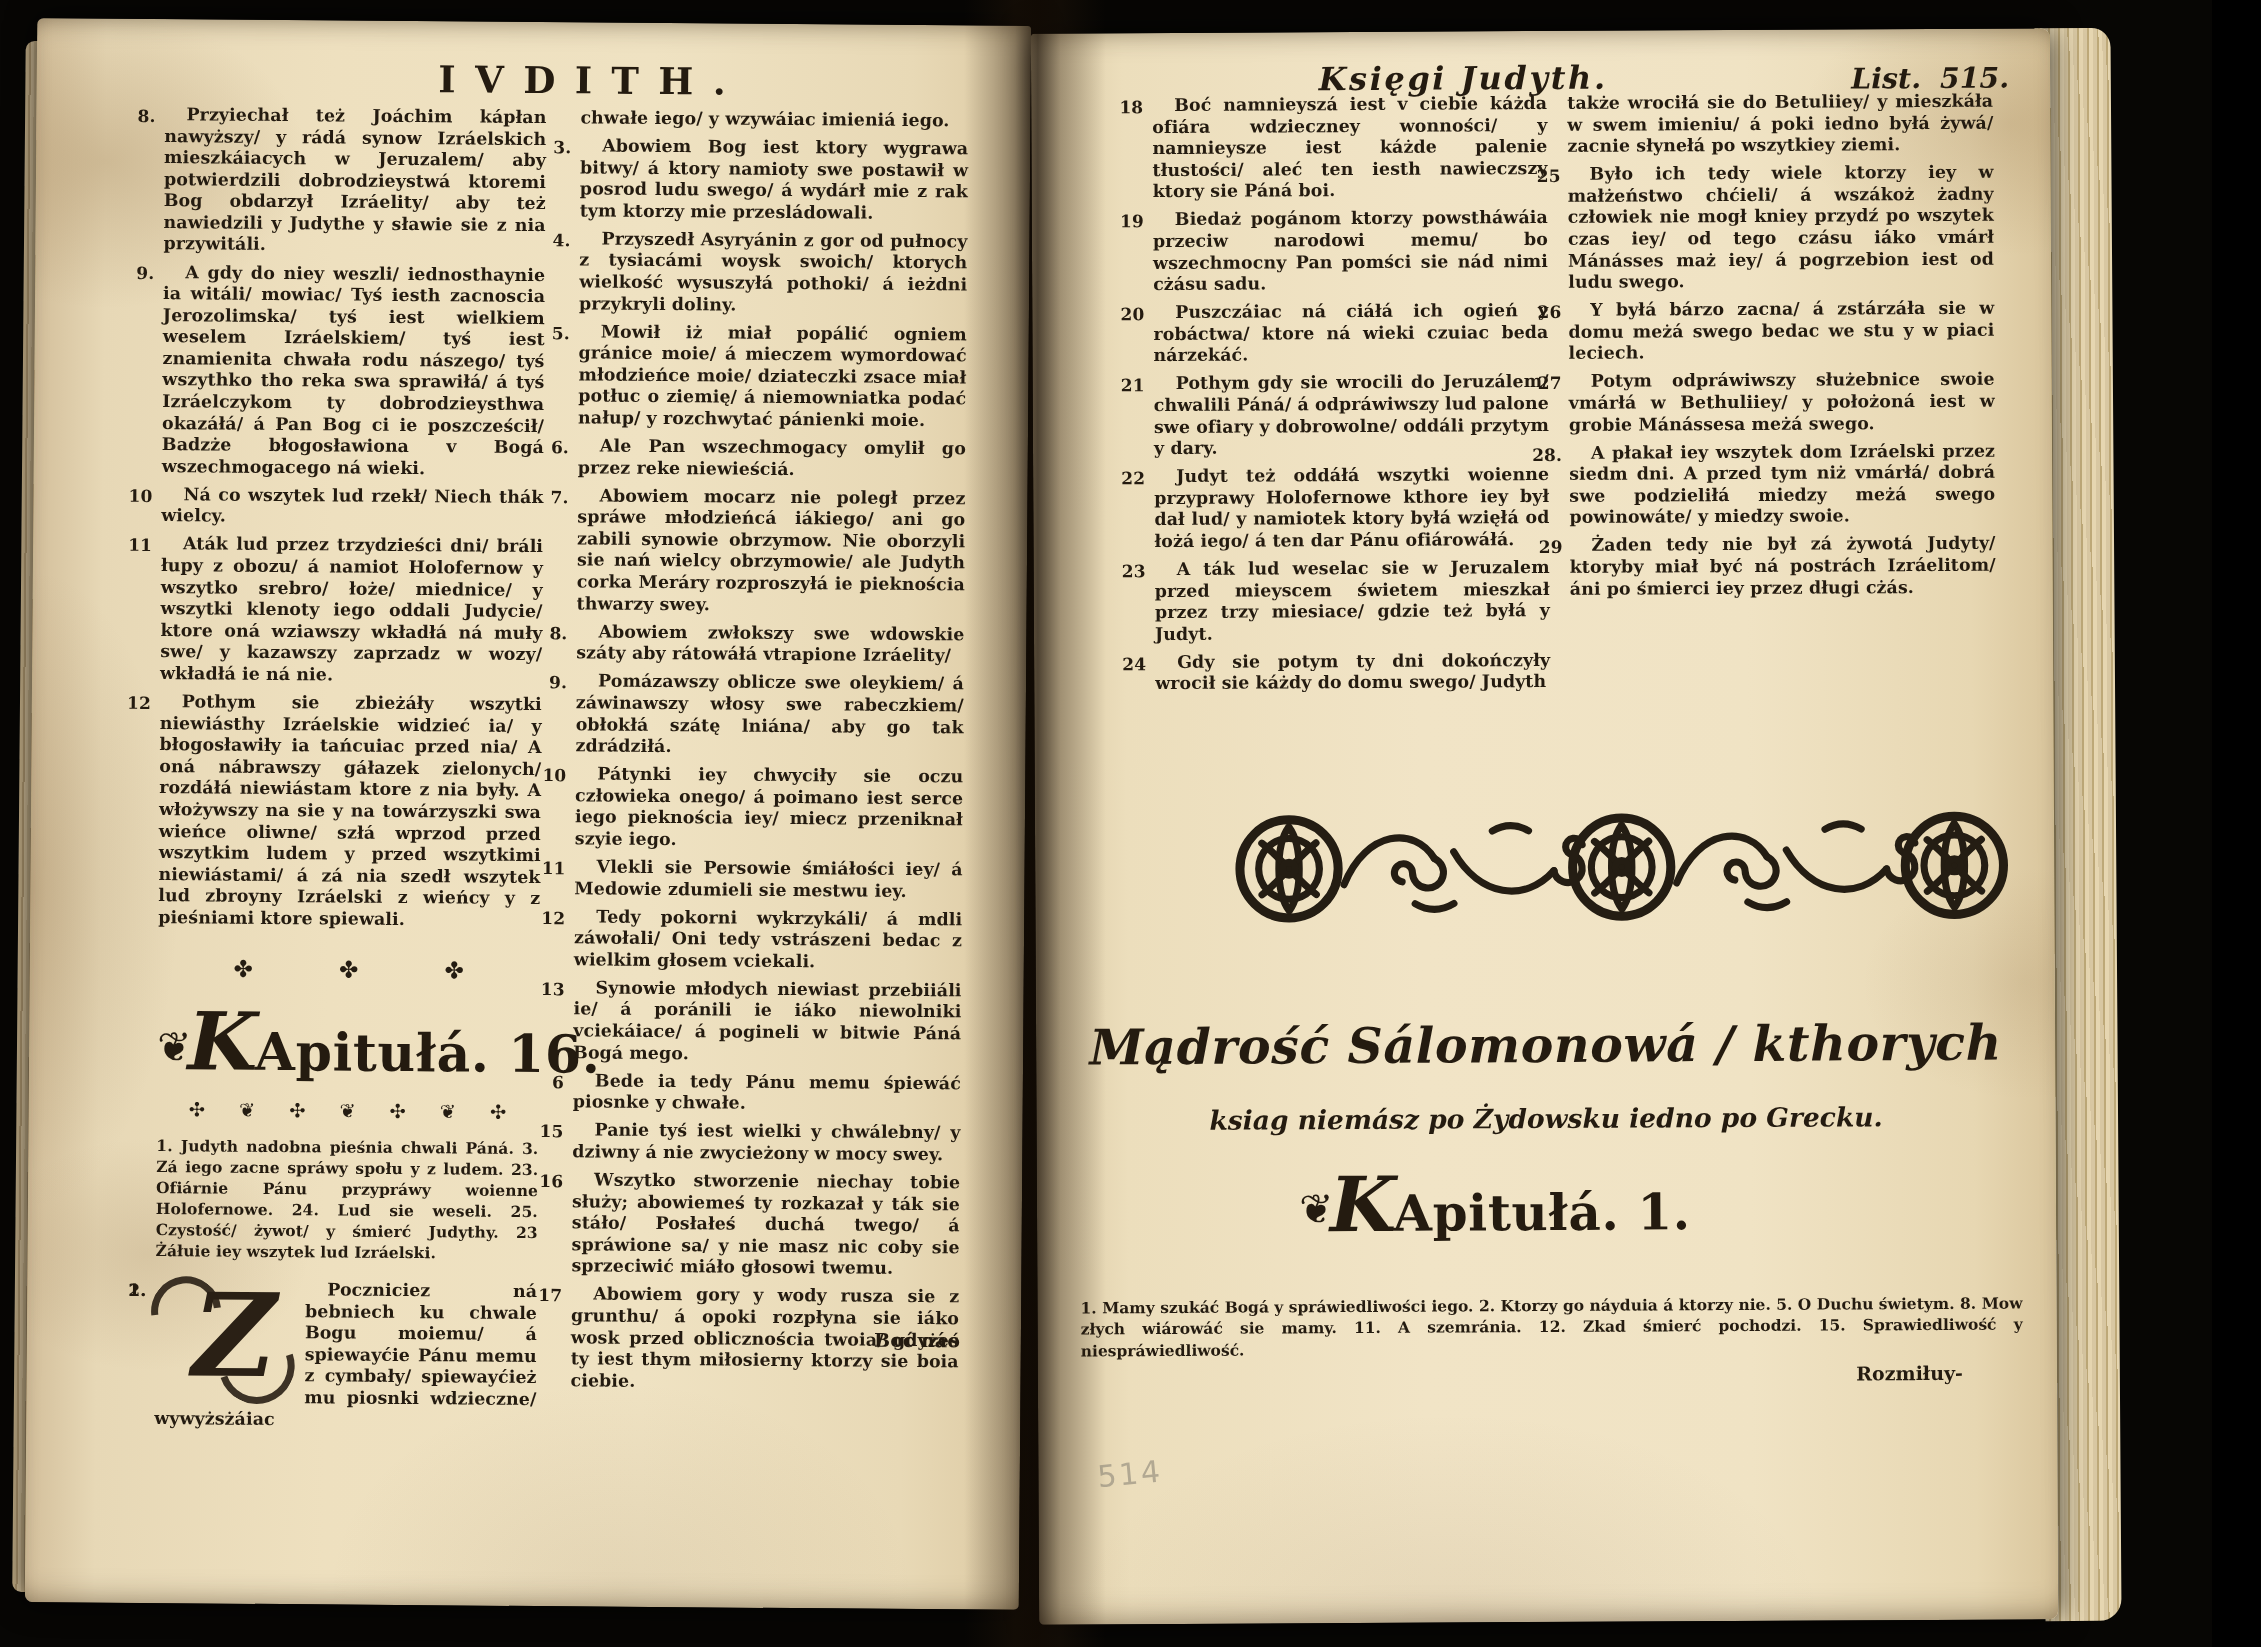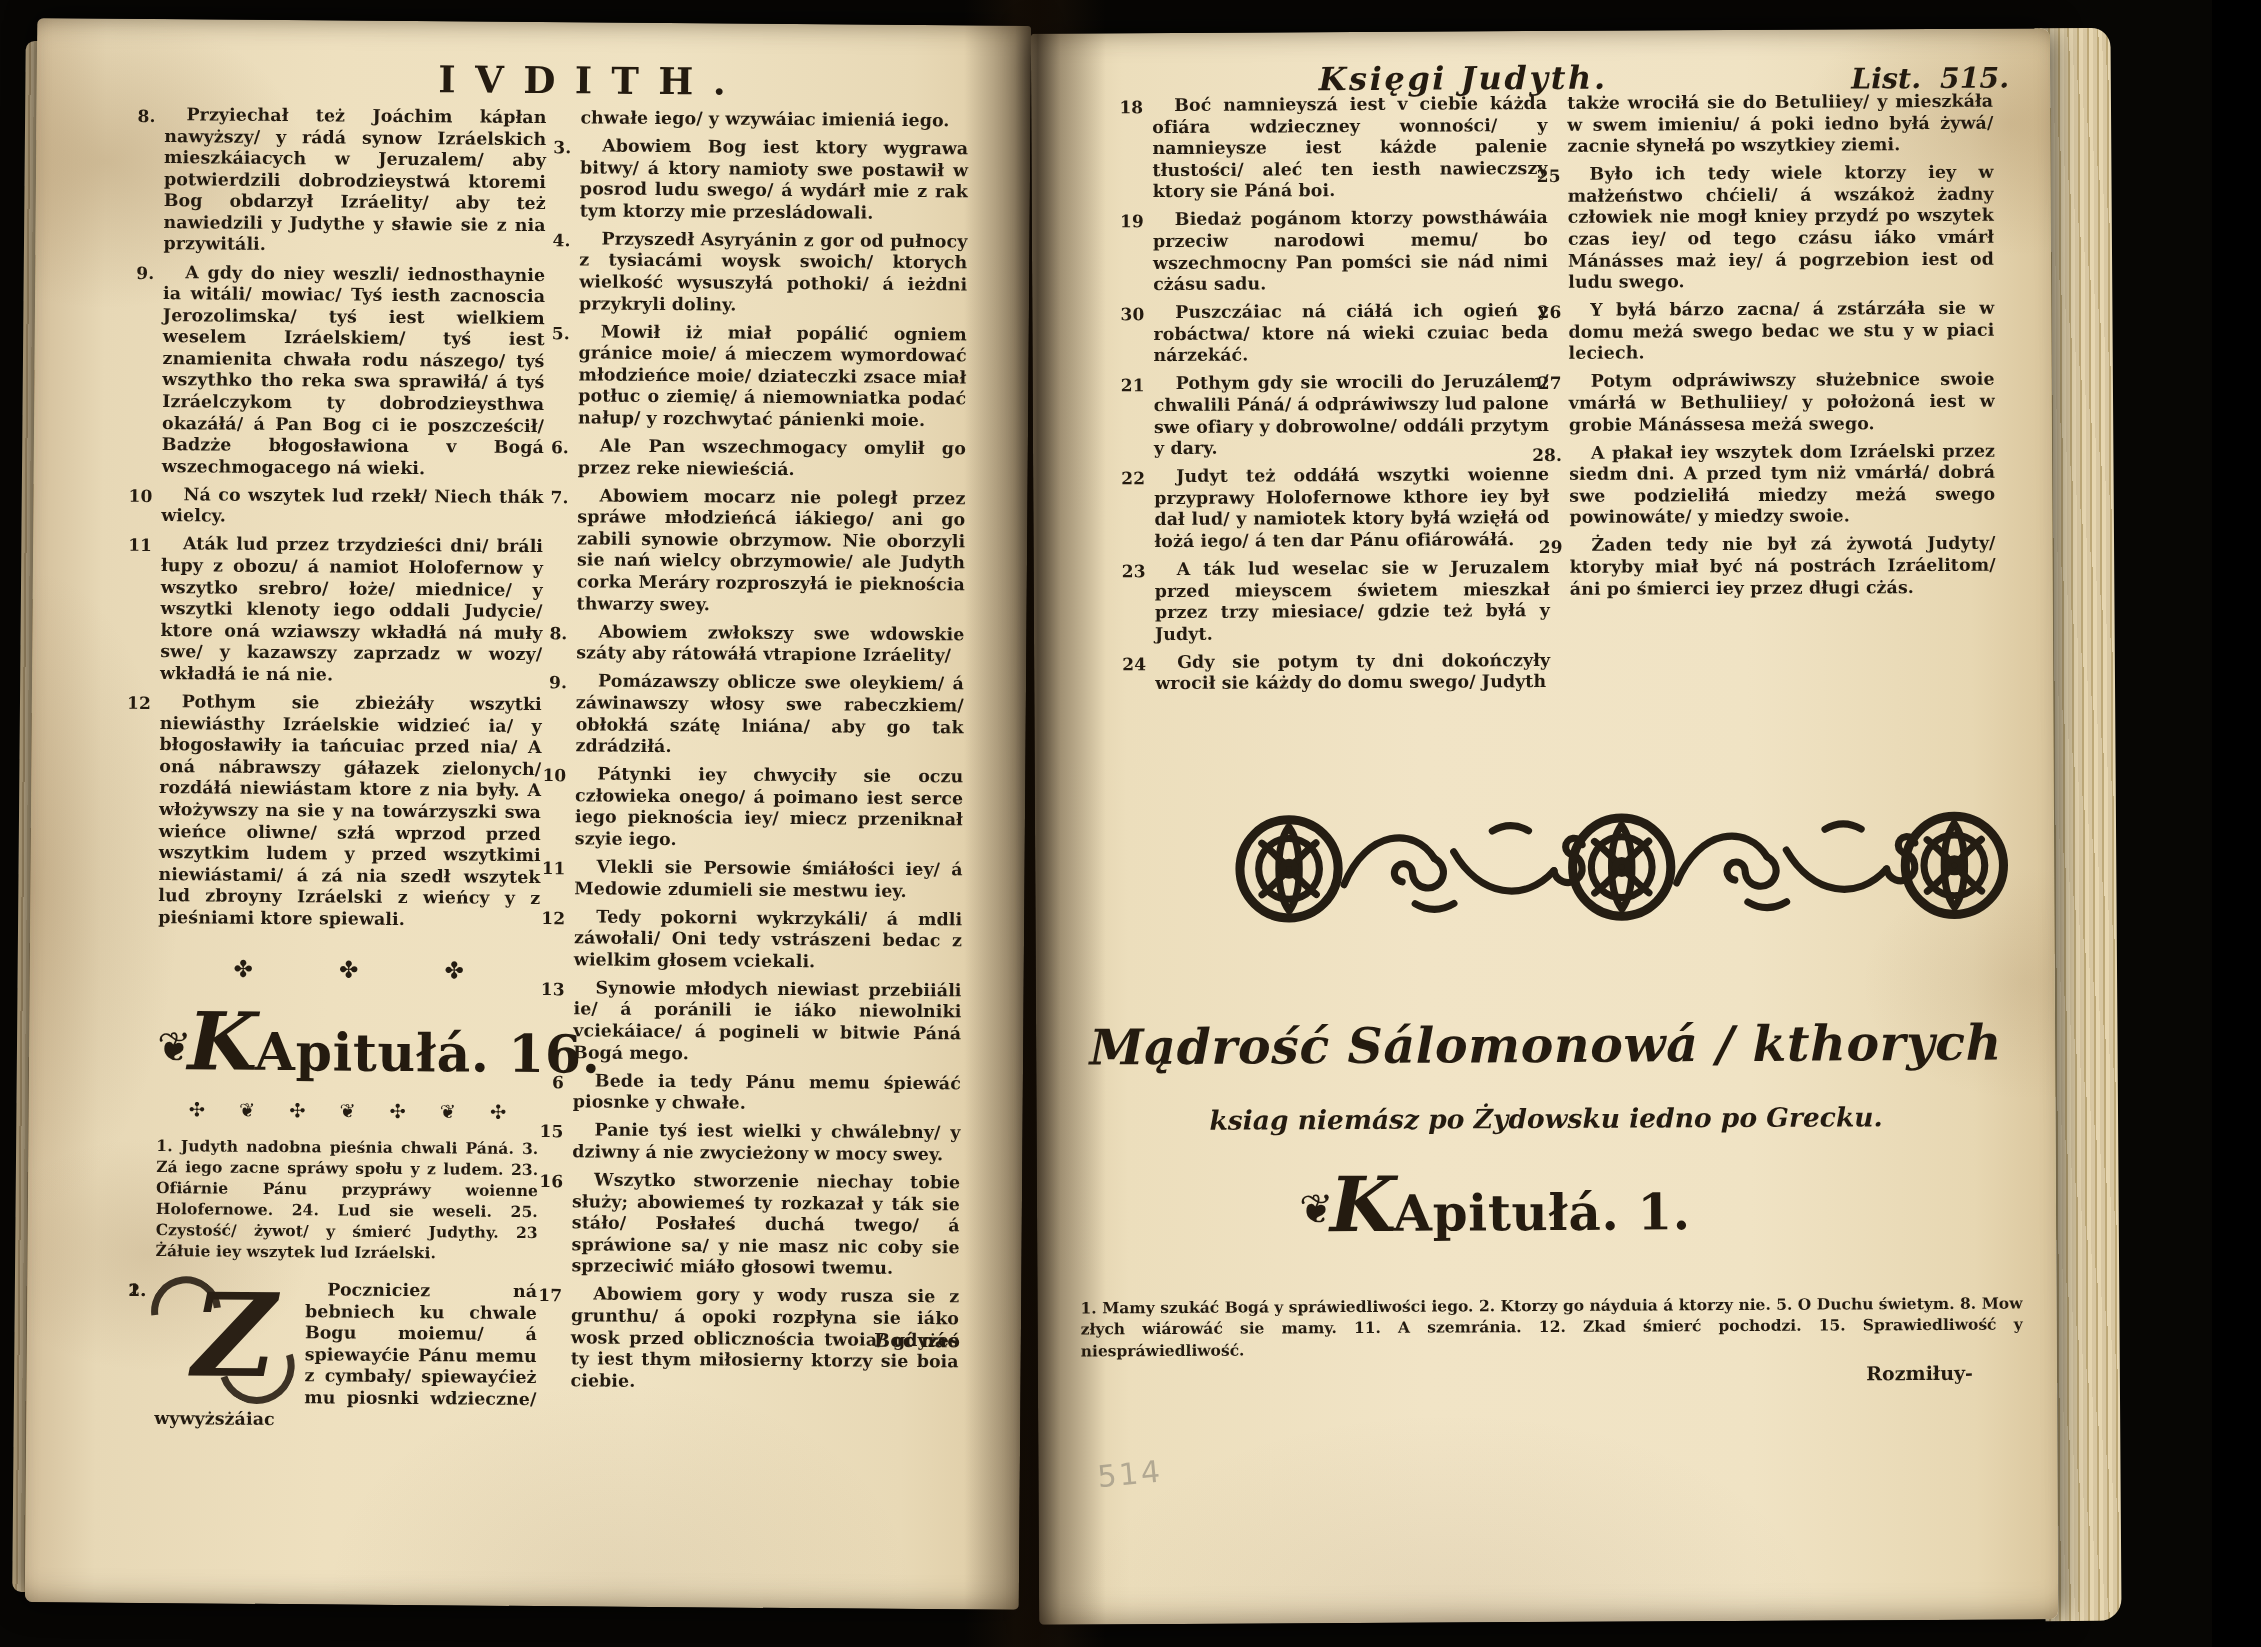--- a/index.html
+++ b/index.html
@@ -74,21 +74,21 @@
   .ornament-band{position:absolute;left:186px;top:775px;width:801px;height:123px;}
   .section-title1{position:absolute;top:985px;left:19.4px;right:19.4px;text-align:center;
       font-size:49px;font-weight:700;font-style:italic;letter-spacing:0.6px;white-space:nowrap;}
   .section-title2{position:absolute;top:1072px;left:19.4px;right:19.4px;text-align:center;
       font-size:26.5px;font-weight:700;font-style:italic;}
   .chap-head-r{position:absolute;top:1123px;left:0;right:103px;text-align:center;text-indent:0;}
   .chap-head-r .chap-initial{font-size:76px;}
   .chap-head-r .chap-rest{font-size:50px;}
   .section-summary{position:absolute;top:1248px;left:43px;width:942px;
       font-size:15.5px;line-height:1.4;font-weight:700;text-align:justify;}
-  .catchword-right{right:84px;top:1333px;}
+  .catchword-right{right:94px;top:1333px;}
   .pencil-number{position:absolute;left:59px;top:1423px;font-family:"DejaVu Sans",sans-serif;
       font-size:30px;color:#a29a87;opacity:.78;transform:rotate(-5deg);font-weight:400;letter-spacing:2.6px;}
 
   .ink{stroke:#241d13;fill:none;stroke-width:11;stroke-linecap:round;}
 </style>
 </head>
 <body>
 
 <div class="stage">
 
@@ -231,21 +231,21 @@
 
       <p class="verse">
             <span class="vnum">18</span>
             <span class="vtext">Boć namnieyszá iest v ciebie káżda ofiára wdzieczney wonności/ y namnieysze iest káżde palenie tłustości/ aleć ten iesth nawieczszy ktory sie Páná boi.</span>
           </p>
           <p class="verse">
             <span class="vnum">19</span>
             <span class="vtext">Biedaż pogánom ktorzy powstháwáia przeciw narodowi memu/ bo wszechmocny Pan pomści sie nád nimi cżásu sadu.</span>
           </p>
           <p class="verse">
-            <span class="vnum">30</span>
+            <span class="vnum">20</span>
             <span class="vtext">Puszczáiac ná ciáłá ich ogień y robáctwa/ ktore ná wieki czuiac beda nárzekáć.</span>
           </p>
           <p class="verse">
             <span class="vnum">21</span>
             <span class="vtext">Pothym gdy sie wrocili do Jeruzálem/ chwalili Páná/ á odpráwiwszy lud palone swe ofiary y dobrowolne/ oddáli przytym y dary.</span>
           </p>
           <p class="verse">
             <span class="vnum">22</span>
             <span class="vtext">Judyt też oddáłá wszytki woienne przyprawy Holofernowe kthore iey był dał lud/ y namiotek ktory byłá wzięłá od łożá iego/ á ten dar Pánu ofiárowáłá.</span>
           </p>

